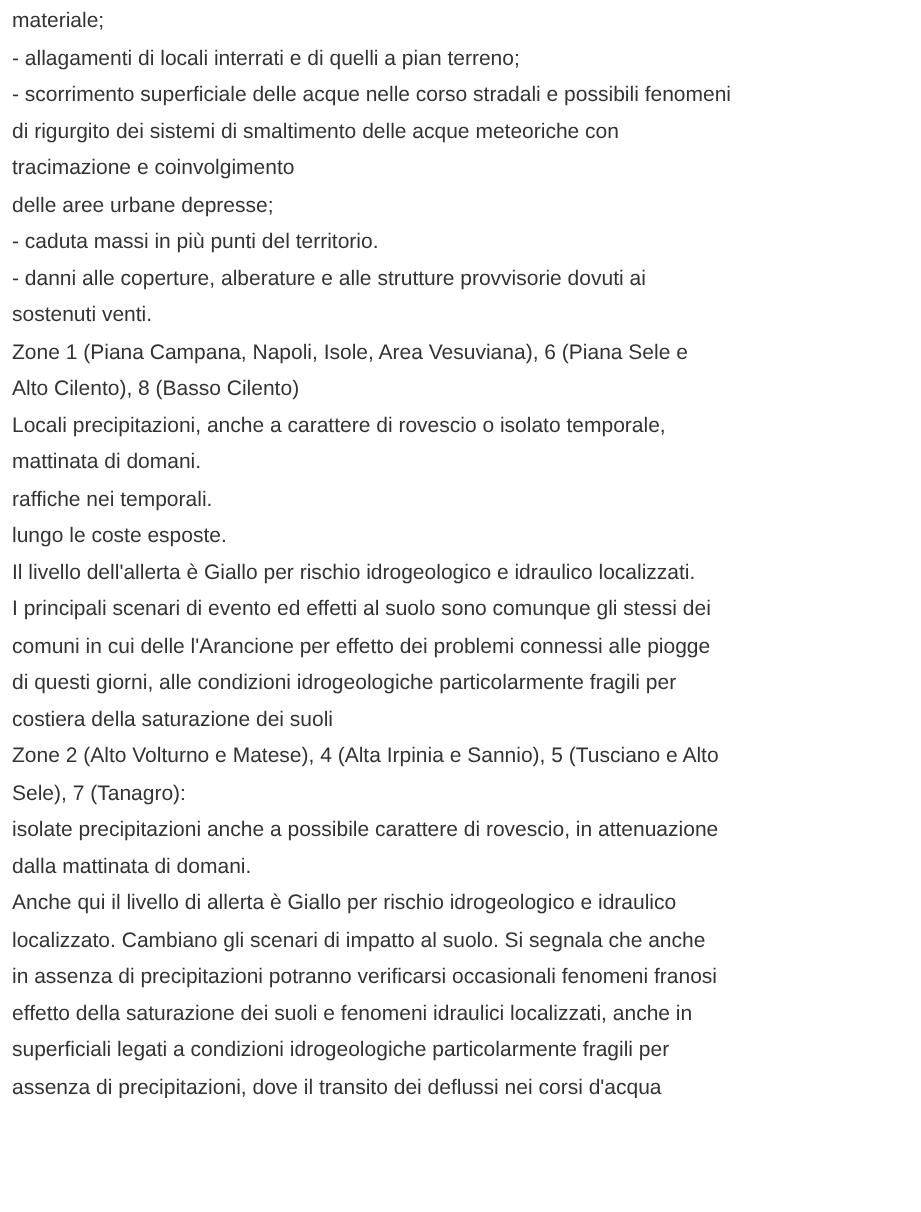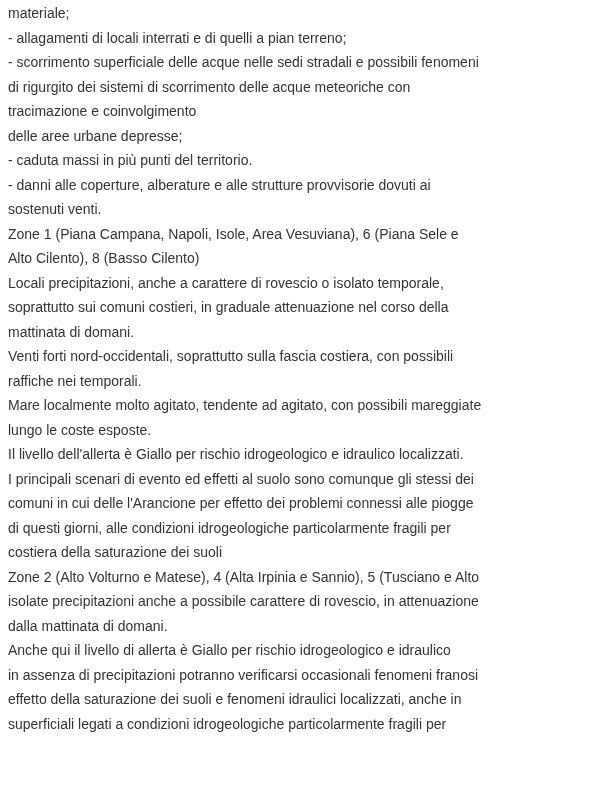--- a/index.html
+++ b/index.html
@@ -30,50 +30,49 @@
   }
 </style>
 </head>
 <body>
 
 <div class="doc">
 
   <div class="para">
     <div class="line">materiale;</div>
     <div class="line">- allagamenti di locali interrati e di quelli a pian terreno;</div>
-    <div class="line">- scorrimento superficiale delle acque nelle sedi stradali e possibili fenomeni</div>
-    <div class="line">di rigurgito dei sistemi di scorrimento delle acque meteoriche con</div>
+    <div class="line">- scorrimento superficiale delle acque nelle corso stradali e possibili fenomeni</div>
+    <div class="line">di rigurgito dei sistemi di smaltimento delle acque meteoriche con</div>
     <div class="line">tracimazione e coinvolgimento</div>
     <div class="line">delle aree urbane depresse;</div>
     <div class="line">- caduta massi in più punti del territorio.</div>
     <div class="line">- danni alle coperture, alberature e alle strutture provvisorie dovuti ai</div>
     <div class="line">sostenuti venti.</div>
   </div>
 
   <div class="para">
     <div class="line">Zone 1 (Piana Campana, Napoli, Isole, Area Vesuviana), 6 (Piana Sele e</div>
     <div class="line">Alto Cilento), 8 (Basso Cilento)</div>
     <div class="line">Locali precipitazioni, anche a carattere di rovescio o isolato temporale,</div>
-    <div class="line">soprattutto sui comuni costieri, in graduale attenuazione nel corso della</div>
     <div class="line">mattinata di domani.</div>
-    <div class="line">Venti forti nord-occidentali, soprattutto sulla fascia costiera, con possibili</div>
     <div class="line">raffiche nei temporali.</div>
-    <div class="line">Mare localmente molto agitato, tendente ad agitato, con possibili mareggiate</div>
     <div class="line">lungo le coste esposte.</div>
     <div class="line">Il livello dell'allerta è Giallo per rischio idrogeologico e idraulico localizzati.</div>
     <div class="line">I principali scenari di evento ed effetti al suolo sono comunque gli stessi dei</div>
     <div class="line">comuni in cui delle l'Arancione per effetto dei problemi connessi alle piogge</div>
     <div class="line">di questi giorni, alle condizioni idrogeologiche particolarmente fragili per</div>
     <div class="line">costiera della saturazione dei suoli</div>
   </div>
 
   <div class="para">
     <div class="line">Zone 2 (Alto Volturno e Matese), 4 (Alta Irpinia e Sannio), 5 (Tusciano e Alto</div>
+    <div class="line">Sele), 7 (Tanagro):</div>
     <div class="line">isolate precipitazioni anche a possibile carattere di rovescio, in attenuazione</div>
     <div class="line">dalla mattinata di domani.</div>
     <div class="line">Anche qui il livello di allerta è Giallo per rischio idrogeologico e idraulico</div>
+    <div class="line">localizzato. Cambiano gli scenari di impatto al suolo. Si segnala che anche</div>
     <div class="line">in assenza di precipitazioni potranno verificarsi occasionali fenomeni franosi</div>
     <div class="line">effetto della saturazione dei suoli e fenomeni idraulici localizzati, anche in</div>
     <div class="line">superficiali legati a condizioni idrogeologiche particolarmente fragili per</div>
     <div class="line">assenza di precipitazioni, dove il transito dei deflussi nei corsi d'acqua</div>
   </div>
 
 </div>
 
 </body></html>

